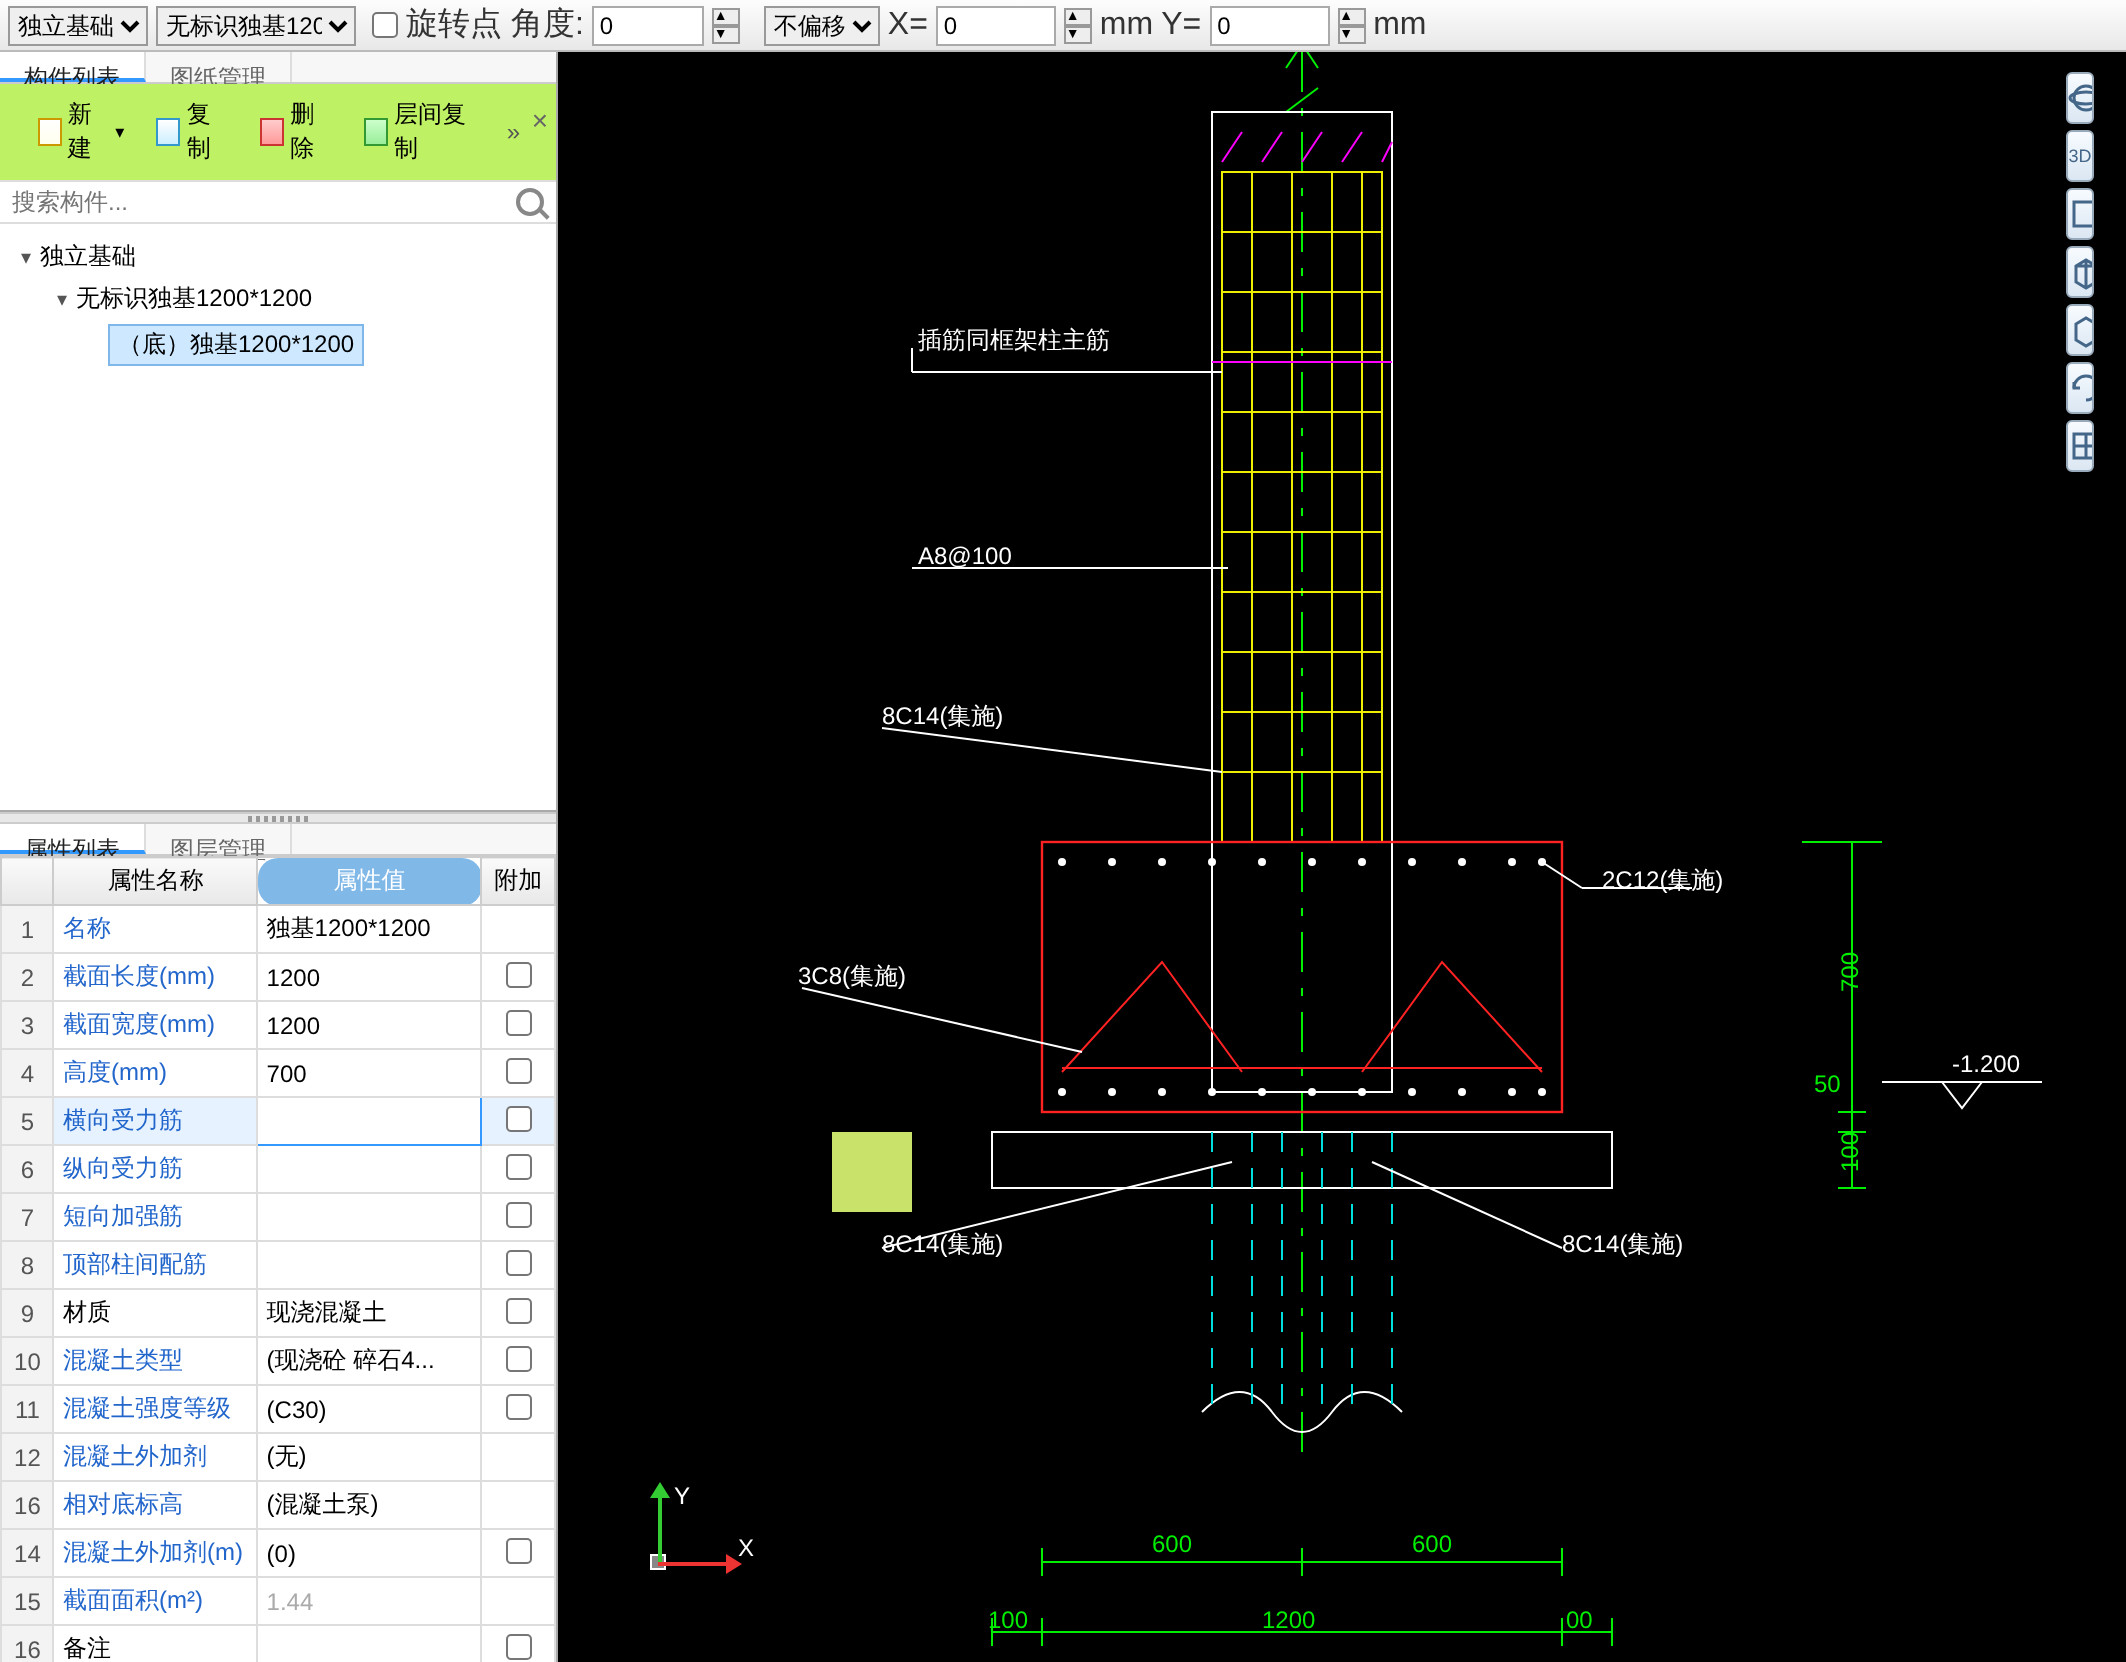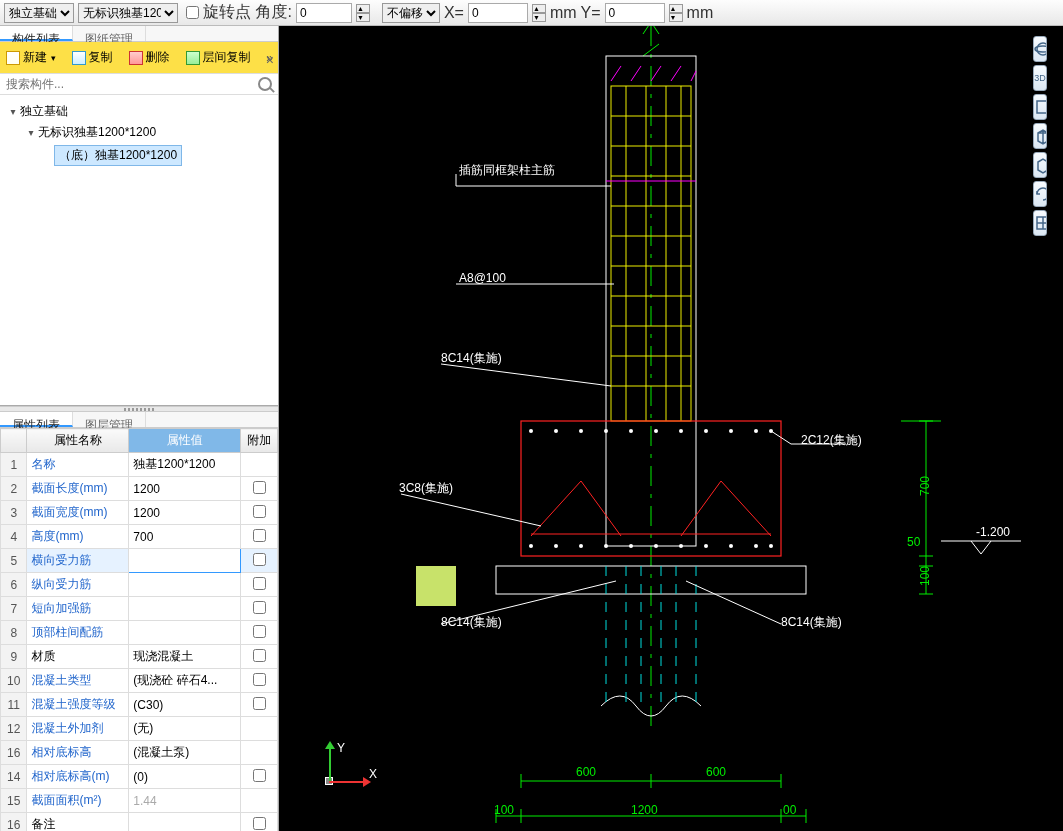--- a/index.html
+++ b/index.html
@@ -19,21 +19,21 @@
 
 
 .left-side { width: 279px; display: flex; flex-direction: column; border-right: 1px solid #aaa; background: #fff; }
 
 
 .panel-top { flex: 0 0 auto; height: 380px; display: flex; flex-direction: column; position: relative; border-bottom: 1px solid #aaa; }
 .panel-close { position: absolute; top: 26px; right: 4px; cursor: pointer; font-size: 14px; color: #666; }
 .tabs { display: flex; background: #f7f7f7; border-bottom: 1px solid #ccc; height: 16px; }
 .tab { padding: 5px 12px; border-right: 1px solid #ddd; cursor: pointer; color: #666; }
 .tab.active { background: #fff; border-bottom: 2px solid #3399ff; color: #222; }
-.panel-toolbar { display: flex; gap: 6px; align-items: center; padding: 4px 1px; border-bottom: 1px solid #ddd; background: #fde047; }
+.panel-toolbar { display: flex; gap: 6px; align-items: center; padding: 4px 14px; border-bottom: 1px solid #ddd; background: #bef264; }
 .tool-btn { display: flex; align-items: center; gap: 3px; padding: 2px 4px; cursor: pointer; border: 1px solid transparent; }
 .tool-icon { width: 14px; height: 14px; display: inline-block; }
 .ic-new { background: linear-gradient(#fff,#ffe); border: 1px solid #c90; }
 .ic-copy { background: linear-gradient(#fff,#cef); border: 1px solid #39c; }
 .ic-del { background: linear-gradient(#fcc,#f99); border: 1px solid #c33; }
 .ic-layer { background: linear-gradient(#cfc,#9e9); border: 1px solid #393; }
 .drop-arrow { font-size: 9px; margin-left: 1px; }
 .overflow-btn { margin-left: auto; cursor: pointer; padding: 2px 4px; color: #555; }
 .search-row { display: flex; align-items: center; border-bottom: 1px solid #ddd; padding: 3px 6px; }
 .search-row input { flex: 1; border: none; outline: none; color: #888; }
@@ -46,21 +46,21 @@
 .tree-lvl1 { padding-left: 2px; }
 .tree-lvl2 { padding-left: 20px; }
 .tree-lvl3 { padding-left: 50px; }
 .tree-sel { background: #cde8ff; border: 1px solid #7fb7e8; padding: 1px 4px; }
 
 
 .panel-bottom { flex: 1; display: flex; flex-direction: column; overflow: hidden; }
 .prop-body { flex: 1; overflow-y: auto; overflow-x: hidden; }
 .prop-table { width: 100%; border-collapse: collapse; }
 .prop-table th { background: linear-gradient(#fafafa,#e8e8e8); border: 1px solid #ccc; padding: 3px; font-weight: normal; }
-.prop-table th.val-head { background: #80b8e8; color: #fff; }
+.prop-table th.val-head { background: #80b8e8; color: #fff; border-radius: 10px; }
 .prop-table td { border: 1px solid #ddd; padding: 3px 4px; height: 22px; }
 .prop-table td.idx { background: #f3f3f3; text-align: center; width: 26px; color: #555; }
 .prop-name { width: 100px; }
 .prop-val { width: 110px; }
 .prop-chk { text-align: center; width: 36px; }
 .prop-chk input { pointer-events: auto; }
 .link-cell { color: #2266cc; cursor: pointer; }
 .selected-row td { background: #e6f2ff; }
 .selected-row td.prop-val { border: 1px solid #3399ff; background: #fff; }
 .disabled-val { color: #aaa; }
@@ -255,21 +255,21 @@
                 <td class="prop-chk"></td>
               </tr>
               <tr>
                 <td class="idx">16</td>
                 <td class="prop-name link-cell">相对底标高</td>
                 <td class="prop-val">(混凝土泵)</td>
                 <td class="prop-chk"></td>
               </tr>
               <tr>
                 <td class="idx">14</td>
-                <td class="prop-name link-cell">相对底标高(m)</td>
+                <td class="prop-name link-cell">混凝土外加剂(m)</td>
                 <td class="prop-val">(0)</td>
                 <td class="prop-chk"><input type="checkbox" style=""></td>
               </tr>
               <tr>
                 <td class="idx">15</td>
                 <td class="prop-name link-cell">截面面积(m²)</td>
                 <td class="prop-val disabled-val">1.44</td>
                 <td class="prop-chk"></td>
               </tr>
               <tr>

